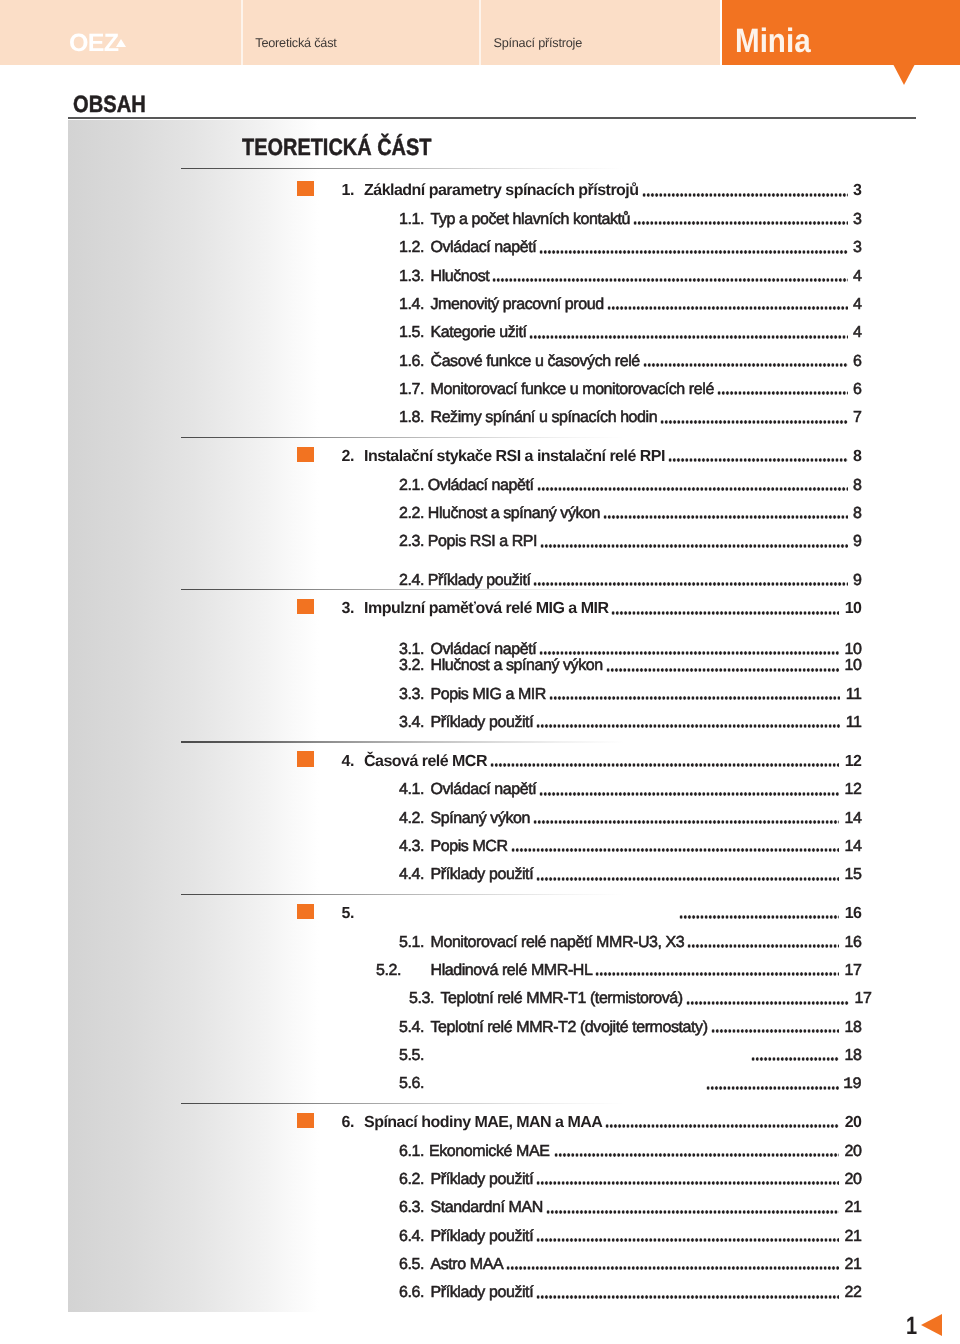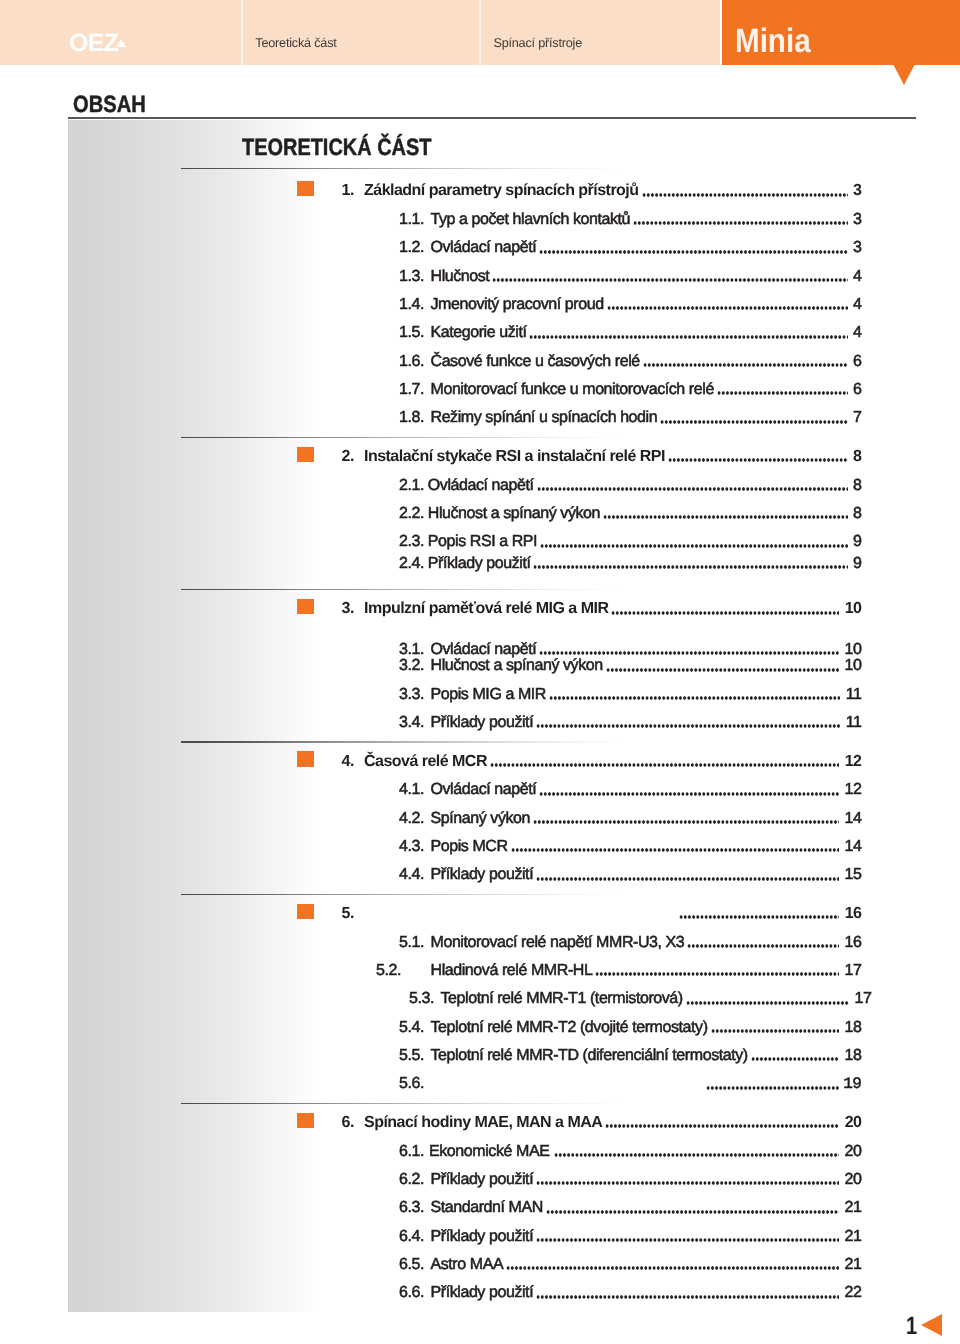--- a/index.html
+++ b/index.html
@@ -152,21 +152,21 @@
         <div class="lbl" style="left: 427.8px;">Hlučnost a spínaný výkon</div>
         <div class="pg" style="left: 821.5px; width: 40px;">8</div>
         <div class="dots" style="left: 603.05px; width: 244.54px;"></div>
       </div>
       <div class="row lvl2" style="top: 532.32px;">
         <div class="num" style="left: 399px;">2.3.</div>
         <div class="lbl" style="left: 427.8px;">Popis RSI a RPI</div>
         <div class="pg" style="left: 821.5px; width: 40px;">9</div>
         <div class="dots" style="left: 540.11px; width: 307.48px;"></div>
       </div>
-      <div class="row lvl2" style="top: 554px;">
+      <div class="row lvl2" style="top: 571px;">
         <div class="num" style="left: 399px;">2.4.</div>
         <div class="lbl" style="left: 427.8px;">Příklady použití</div>
         <div class="pg" style="left: 821.5px; width: 40px;">9</div>
         <div class="dots" style="left: 533.47px; width: 314.12px;"></div>
       </div>
       <div class="sep" style="left: 181px; top: 588.8px; width: 452px;"></div>
       <div class="row lvl1" style="top: 599.43px;">
         <div class="sq" style="top: -0.55px;"></div>
         <div class="num" style="left: 341.5px;">3.</div>
         <div class="lbl" style="left: 364px;">Impulzní paměťová relé MIG a MIR</div>
@@ -255,21 +255,20 @@
         <div class="dots" style="left: 675.75px; width: 162.95px;"></div>
       </div>
       <div class="row lvl2" style="top: 1017.7px;">
         <div class="num" style="left: 399px;">5.4.</div>
         <div class="lbl" style="left: 430.5px;">Teplotní relé MMR-T2 (dvojité termostaty) </div>
         <div class="pg" style="left: 821.5px; width: 40px;">18</div>
         <div class="dots" style="left: 710.59px; width: 128.11px;"></div>
       </div>
       <div class="row lvl2" style="top: 1046.01px;">
         <div class="num" style="left: 399px;">5.5.</div>
-        <div class="lbl" style="left: 430.5px;">Teplotní relé MMR-TD (diferenciální termostaty) </div>
         <div class="pg" style="left: 821.5px; width: 40px;">18</div>
         <div class="dots" style="left: 750.75px; width: 87.95px;"></div>
       </div>
       <div class="row lvl2" style="top: 1074.32px;">
         <div class="num" style="left: 399px;">5.6.</div>
         <div class="pg" style="left: 821.5px; width: 40px; font-family: Liberation Mono, monospace;">19</div>
         <div class="dots" style="left: 705.8px; width: 132.91px;"></div>
       </div>
       <div class="sep" style="left: 181px; top: 1102.5px; width: 452px;"></div>
       <div class="row lvl1" style="top: 1113.12px;">

